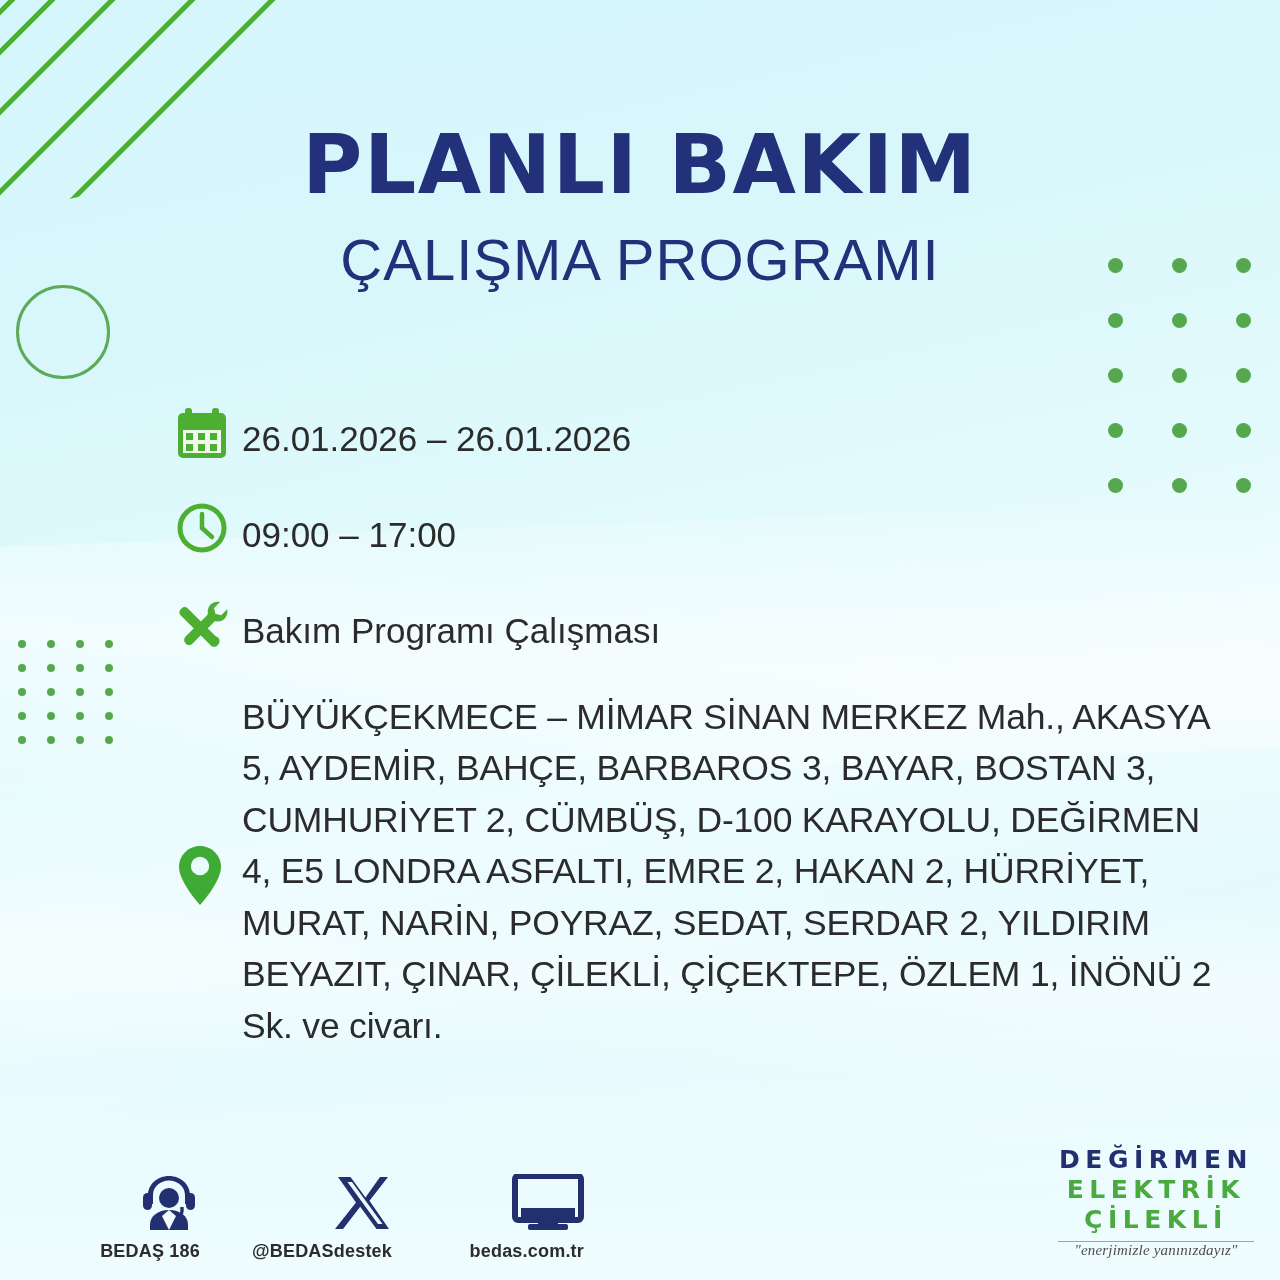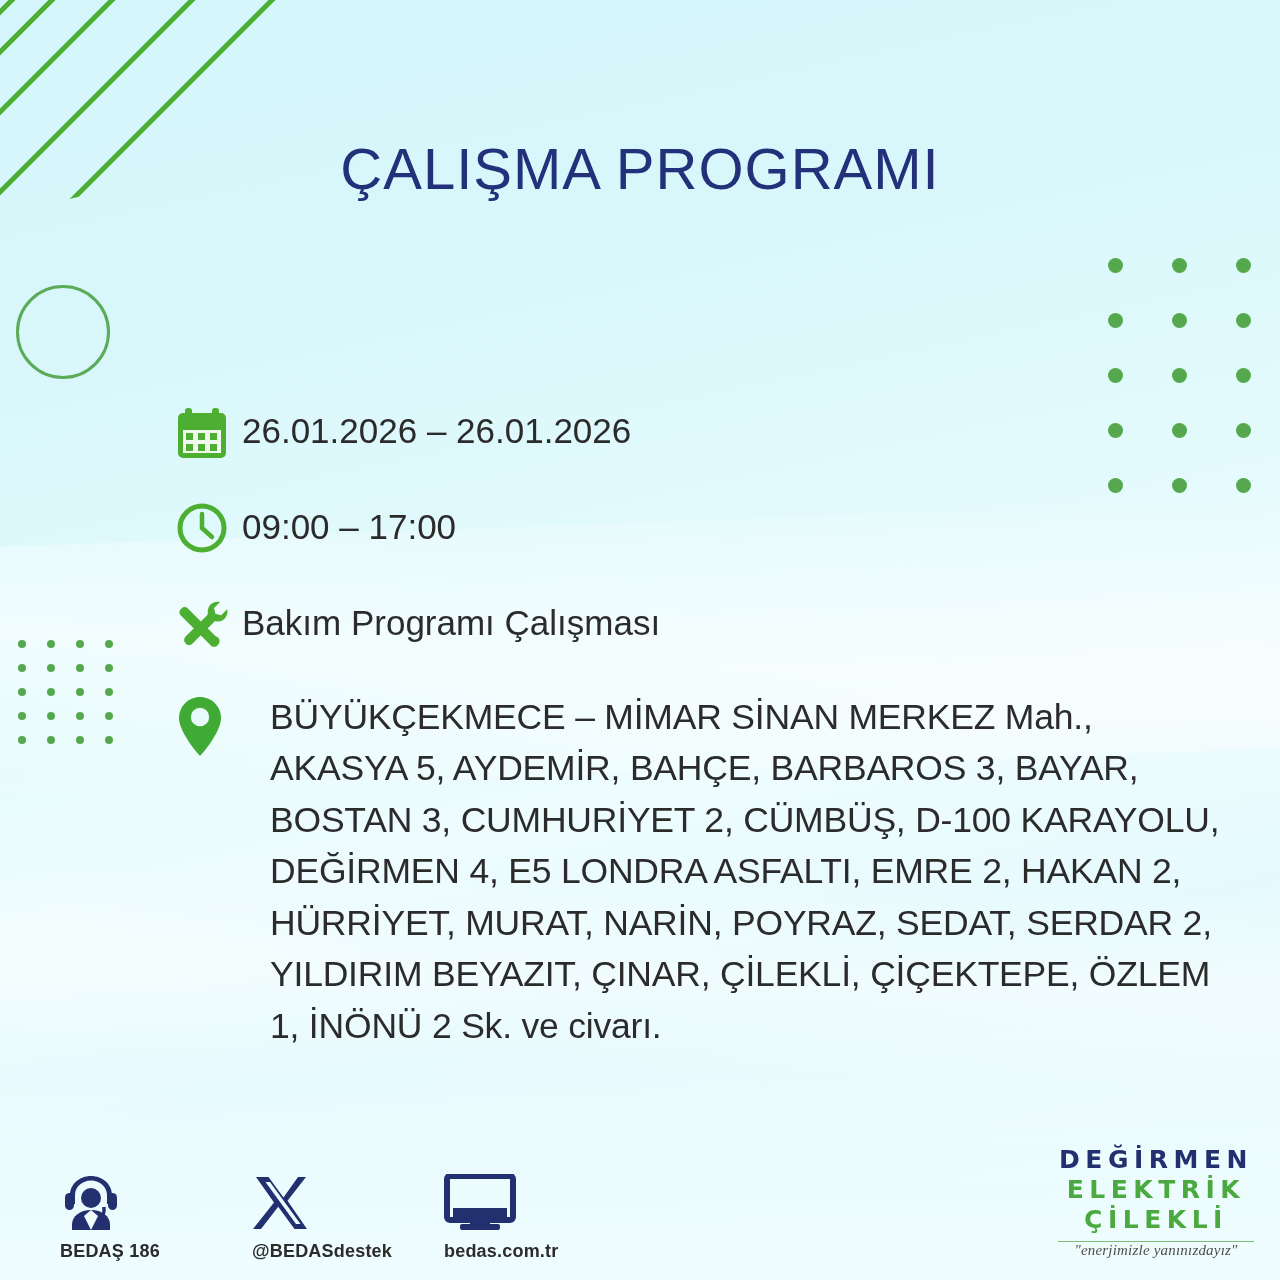--- a/index.html
+++ b/index.html
@@ -121,38 +121,38 @@
   .title-main {
     display: block;
     font-size: 82px;
     font-weight: 700;
     letter-spacing: 1.5px;
     color: #23307a;
     font-family: "DejaVu Sans", sans-serif;
   }
   .title-sub {
     display: block;
-    margin-top: 16px;
+    margin-top: 25px;
     font-size: 58px;
     font-weight: 400;
     letter-spacing: 1px;
     color: #23307a;
     font-family: "Liberation Sans", sans-serif;
   }
 
   
   .info-list {
     position: absolute;
     left: 176px;
     top: 404px;
     width: 1060px;
   }
   .info-row {
     display: flex;
-    align-items: flex-start;
+    align-items: center;
     margin-bottom: 34px;
   }
   .info-row:last-child { margin-bottom: 0; }
 
   .info-icon {
     flex: 0 0 66px;
     width: 66px;
     height: 62px;
     display: flex;
     align-items: flex-start;
@@ -170,21 +170,20 @@
 
   .row-location { margin-top: 6px; }
   .row-location .info-icon { padding-top: 4px; }
   .address-text {
     font-size: 35.5px;
     line-height: 1.45;
     color: #2b2b2b;
     letter-spacing: -0.2px;
     max-width: 1000px;
     padding-top: 0;
-    margin-left: 28px;
   }
 
   
   .footer {
     position: absolute;
     left: 0;
     bottom: 0;
     width: 1280px;
     height: 160px;
   }
@@ -194,21 +193,21 @@
     bottom: 18px;
     display: flex;
     align-items: flex-end;
     gap: 52px;
   }
   .contact {
     width: 140px;
     text-align: center;
     display: flex;
     flex-direction: column;
-    align-items: flex-start;
+    align-items: flex-end;
   }
   .contact-icon {
     height: 62px;
     display: flex;
     align-items: flex-end;
     justify-content: center;
   }
   .contact-label {
     margin-top: 9px;
     font-size: 18px;
@@ -318,20 +317,21 @@
       <span class="dot"></span>
     <span class="dot"></span>
       <span class="dot"></span>
       <span class="dot"></span>
     <span class="dot"></span>
       <span class="dot"></span>
       <span class="dot"></span>
   </div>
 
   <div class="header">
+    <span class="title-main">PLANLI BAKIM</span>
     <span class="title-sub">ÇALIŞMA PROGRAMI</span>
   </div>
 
   <div class="info-list">
 
     <div class="info-row">
       <span class="info-icon">
         <svg width="52" height="54" viewBox="0 0 52 54" xmlns="http://www.w3.org/2000/svg">
           <rect x="9" y="2" width="7" height="12" rx="3" fill="#4caf32"></rect>
           <rect x="36" y="2" width="7" height="12" rx="3" fill="#4caf32"></rect>

